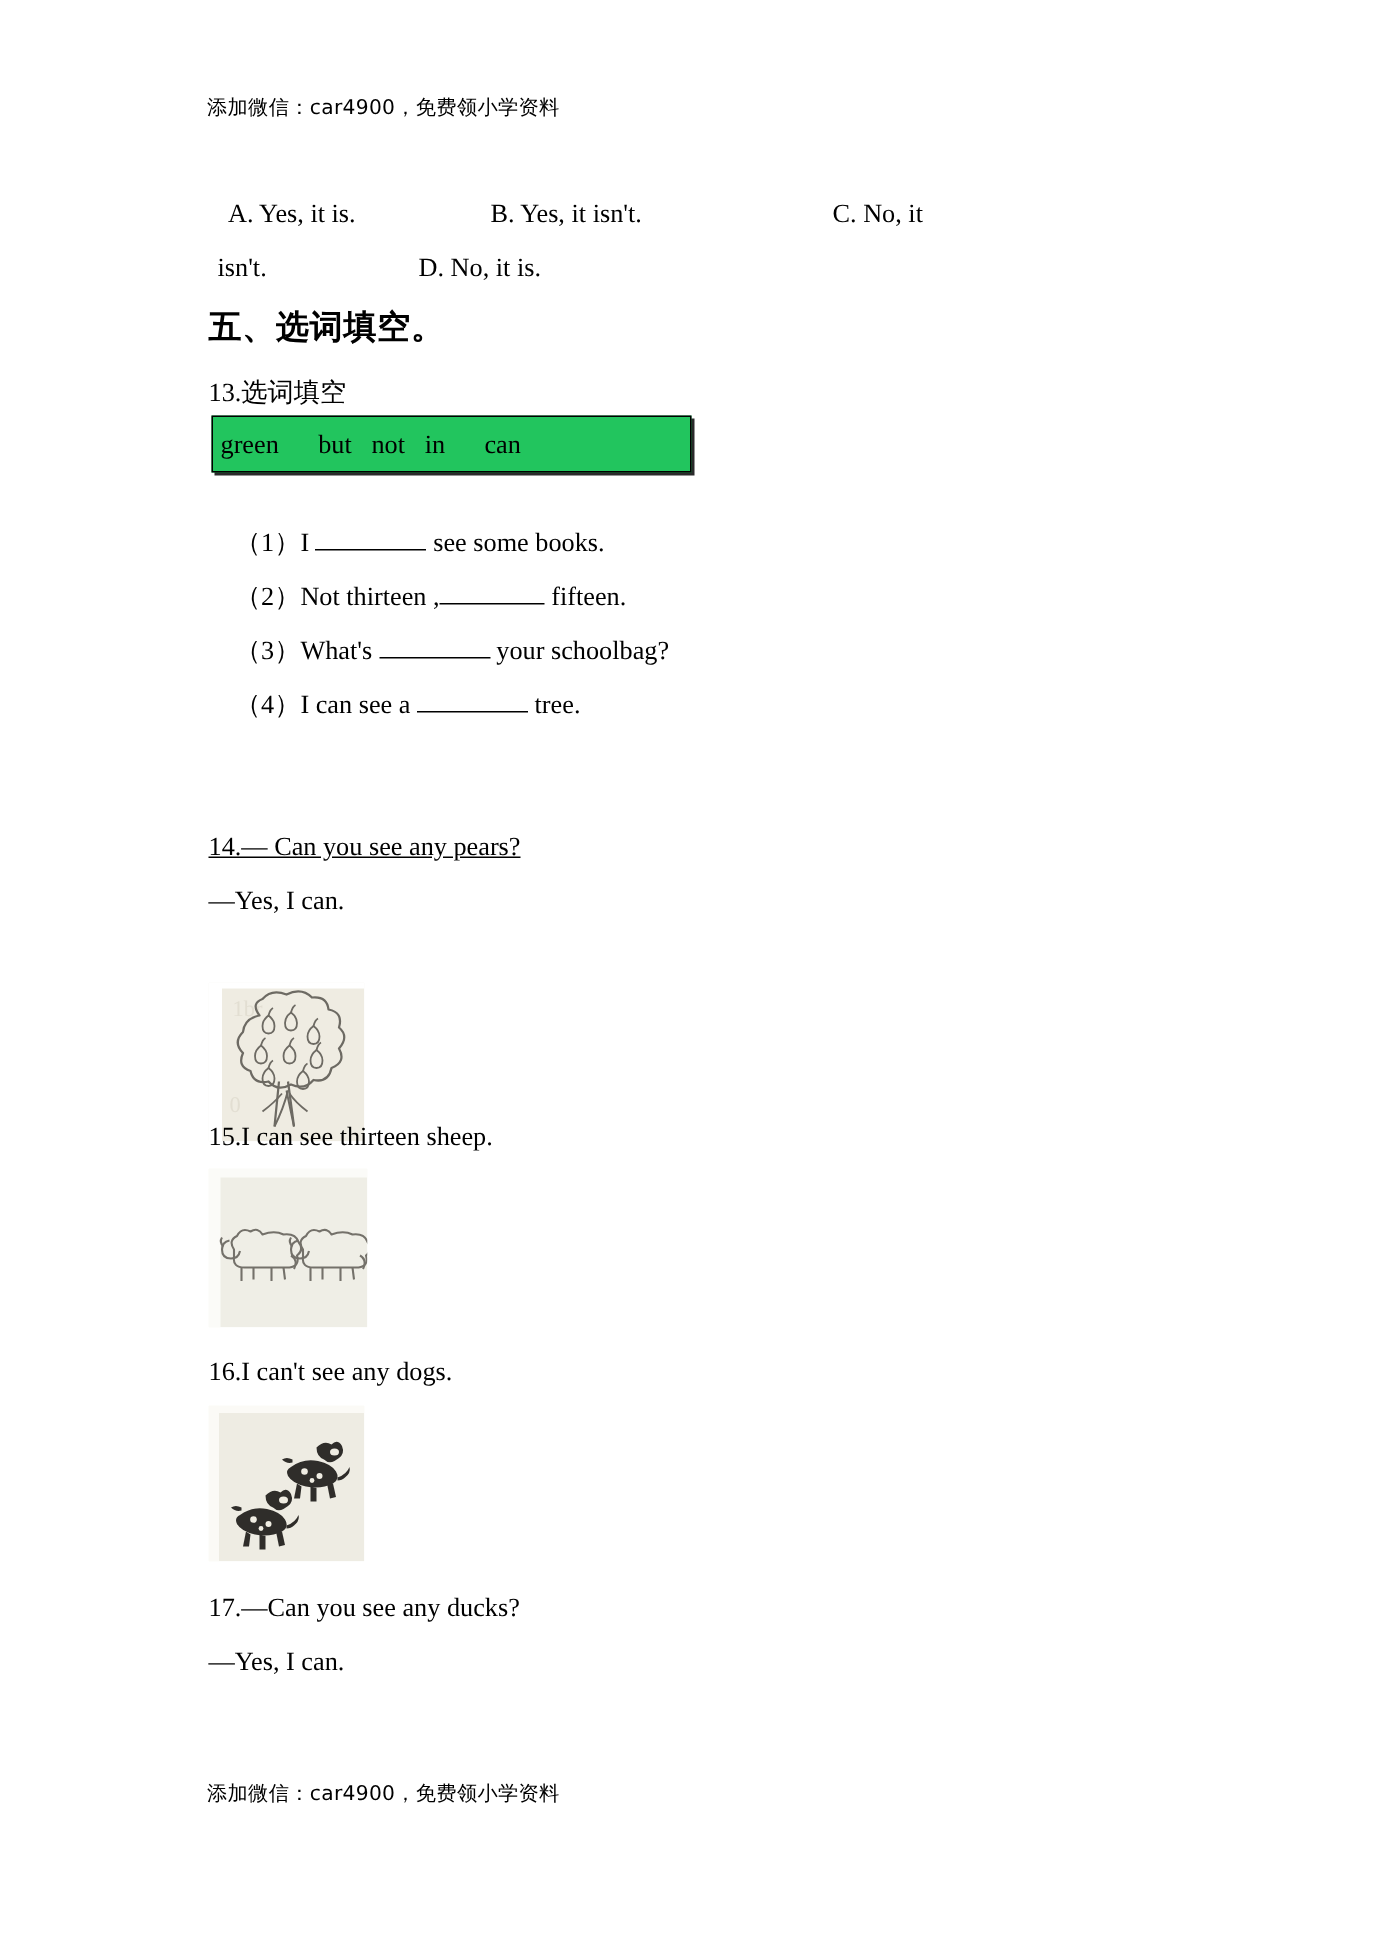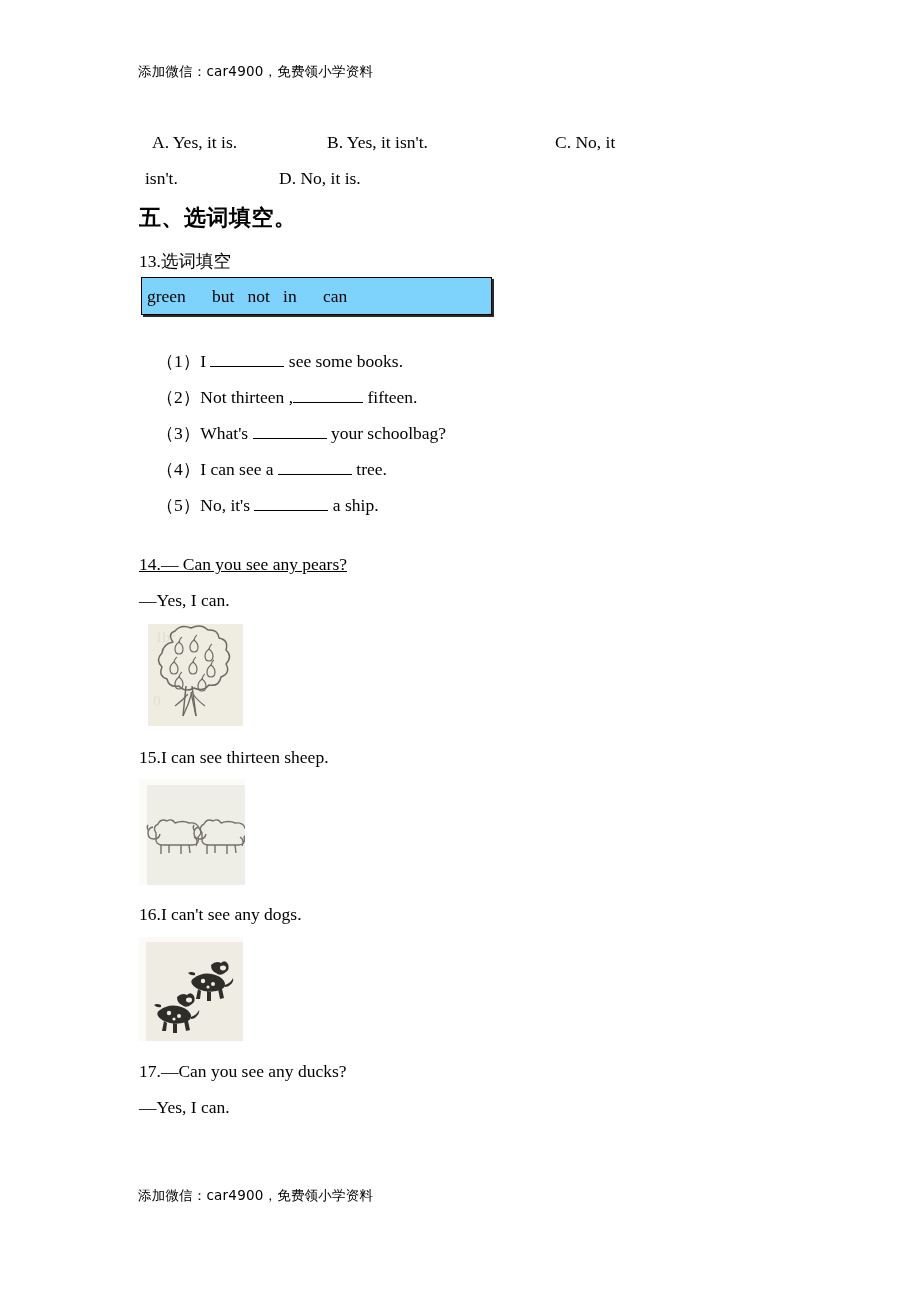--- a/index.html
+++ b/index.html
@@ -66,26 +66,26 @@
   }
   .item-cjk {
     font-family: "Liberation Serif", "DejaVu Serif", serif;
   }
 
   
   .wordbank {
     position: absolute;
     left: 141px;
     top: 277px;
-    width: 351px;
+    width: 320px;
     height: 38px;
     border: 1.5px solid #000000;
     box-shadow: 2px 2px 0 0 #2a2a2a;
     box-sizing: border-box;
-    background: #7dd3fc;
+    background: #22c55e;
   }
   .wordbank-inner {
     position: absolute;
     left: 5px;
     top: 8px;
     font-size: 17.5px;
     white-space: pre;
   }
 
   
@@ -99,21 +99,21 @@
   .sketch {
     position: absolute;
     left: 139px;
     width: 104px;
     height: 104px;
     box-sizing: border-box;
     overflow: hidden;
   }
   .sketch svg { display: block; width: 100%; height: 100%; }
 
-  .sketch-pears { top: 620px; height: 106px; text-align: center; }
+  .sketch-pears { top: 655px; height: 106px; text-align: center; }
   .sketch-sheep { top: 779px; width: 106px; height: 106px; }
   .sketch-dogs  { top: 937px; width: 104px; height: 104px; }
 </style>
 </head>
 <body>
 
 <div class="page">
 
   <div class="watermark watermark-top">添加微信：car4900，免费领小学资料</div>
 
@@ -140,23 +140,20 @@
   </div>
 
   <div class="item" style="top: 400px;">
     <span>（3）</span><span>What's </span><span class="blank" style="width:74px"></span><span> your schoolbag?</span>
   </div>
 
   <div class="item" style="top: 436px;">
     <span>（4）</span><span>I can see a </span><span class="blank" style="width:74px"></span><span> tree.</span>
   </div>
 
-  <div class="item" style="top: 472px;">
-    <span>（5）</span><span>No, it's </span><span class="blank" style="width:74px"></span><span> a ship.</span>
-  </div>
 
 
   <div class="item" style="top: 554px; text-decoration: underline;">14.— Can you see any pears?</div>
   <div class="item" style="top: 590px;">—Yes, I can.</div>
 
   <div class="sketch sketch-pears">
     <svg viewBox="0 0 104 106" xmlns="http://www.w3.org/2000/svg">
       <rect x="0" y="0" width="104" height="106" fill="#efece2"></rect>
       <rect x="0" y="0" width="9" height="106" fill="#ffffff"></rect>
       <rect x="0" y="0" width="104" height="4" fill="#ffffff"></rect>

